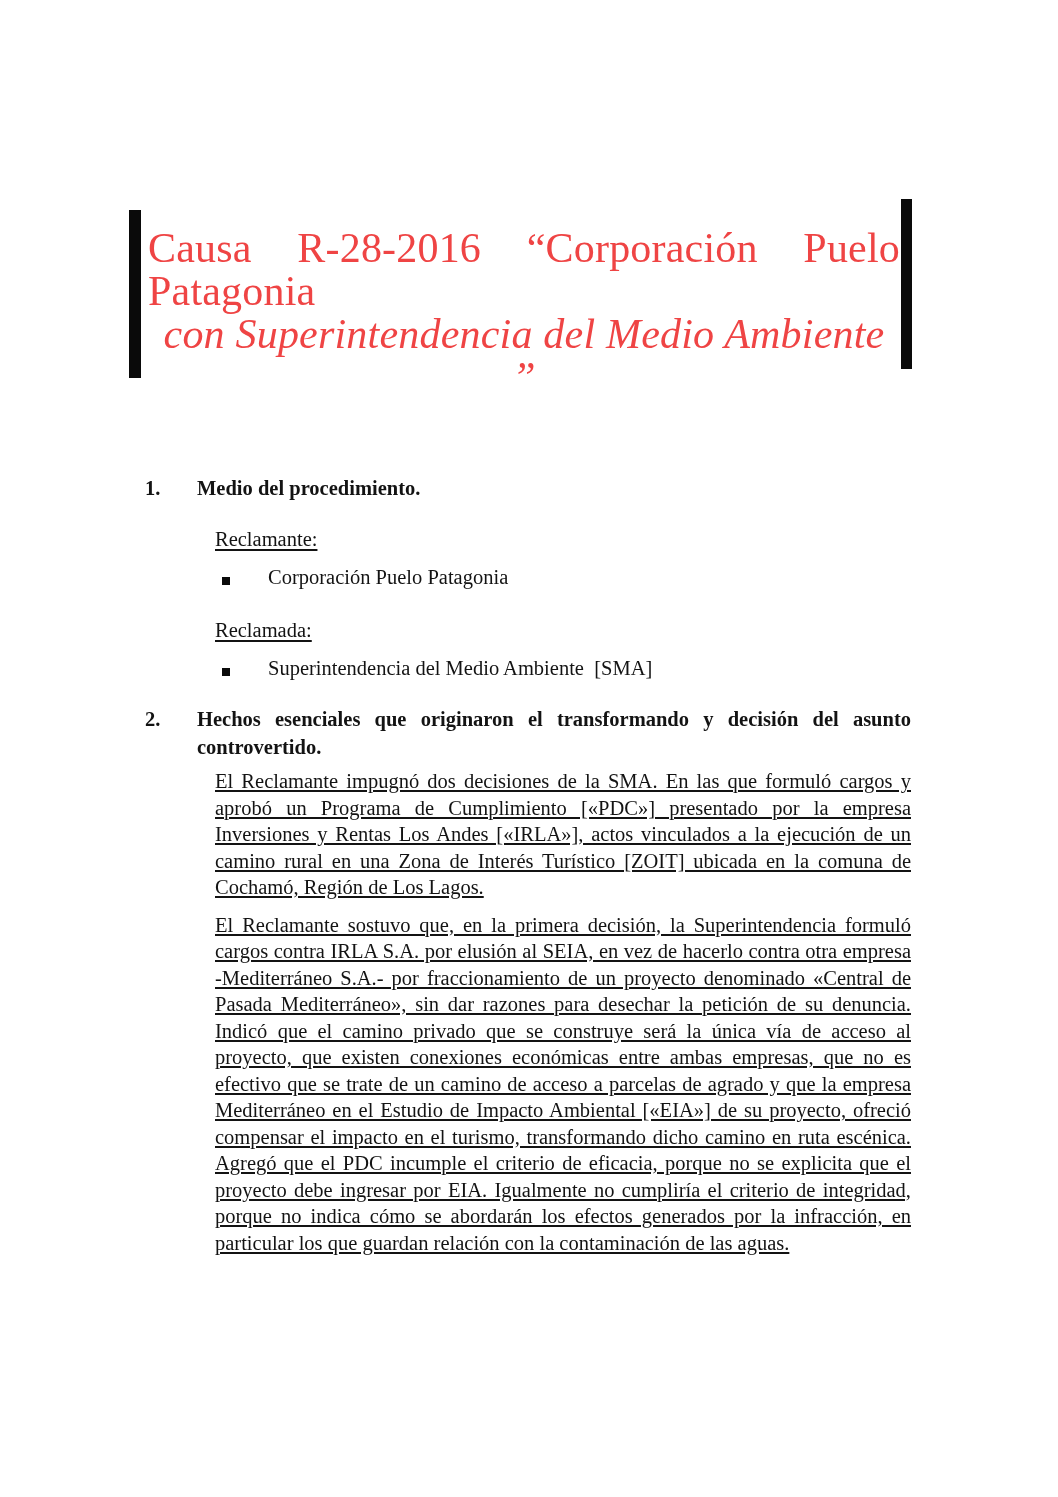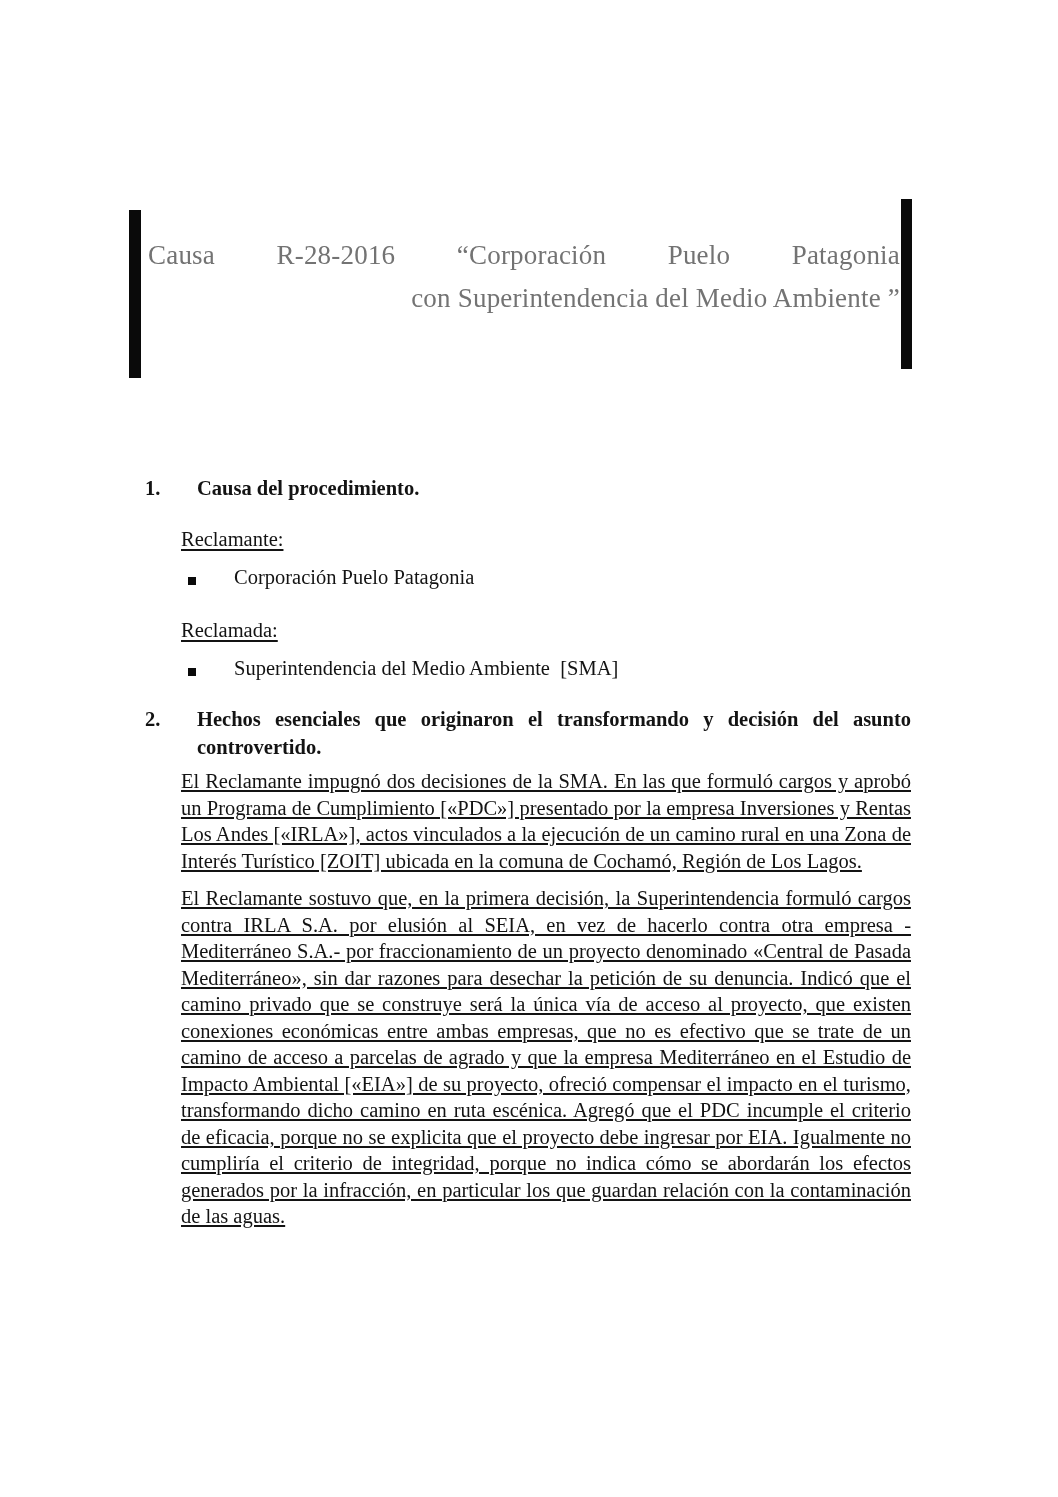--- a/index.html
+++ b/index.html
@@ -15,45 +15,45 @@
   }
 
   
   .bar { position: absolute; background: #0a0a0a; }
   .bar-left  { left: 129px; top: 210px; width: 12px; height: 168px; }
   .bar-right { left: 901px; top: 199px; width: 11px; height: 170px; }
 
   .title-block {
     position: absolute;
     left: 148px;
-    top: 234px;
+    top: 227px;
     width: 752px;
-    font-size: 27px;
+    font-size: 42px;
     line-height: 43px;
     letter-spacing: 0.2px;
-    color: #737373;
+    color: #ef4444;
   }
   .title-line-1 { text-align: justify; text-align-last: justify; }
-  .title-line-2 { text-align: right; }
+  .title-line-2 { text-align: center; font-style: italic; }
 
   .section {
     position: absolute;
     left: 145px;
     width: 766px;
     font-size: 20.5px;
     line-height: 26.5px;
   }
   .section-1 { top: 474px; }
   .section-2 { top: 705px; }
 
   .sec-head { display: flex; font-weight: bold; line-height: 28px; }
   .sec-num  { flex: 0 0 52px; width: 52px; }
   .sec-title{ flex: 1; text-align: justify; }
 
-  .sec-body { margin-left: 36px; }
+  .sec-body { margin-left: 70px; }
 
   .party-label {
     text-decoration: underline;
     text-underline-offset: 3px;
     text-decoration-thickness: 1.5px;
   }
   .party-label.first  { margin-top: 24px; }
   .party-label.second { margin-top: 27px; text-decoration: underline; }
 
   .bullet-row { display: flex; margin-top: 11px; align-items: center; }
@@ -78,21 +78,21 @@
   <div class="bar bar-right"></div>
 
   <div class="title-block">
     <div class="title-line-1">Causa R-28-2016 “Corporación Puelo Patagonia</div>
     <div class="title-line-2">con Superintendencia del Medio Ambiente ”</div>
   </div>
 
   <section class="section section-1">
     <div class="sec-head">
       <span class="sec-num">1.</span>
-      <span class="sec-title">Causa del procedimiento.</span>
+      <span class="sec-title">Medio del procedimiento.</span>
     </div>
     <div class="sec-body">
       <div class="party-label first">Reclamante:</div>
       <div class="bullet-row">
         <span class="bullet-square"></span>
         <span class="bullet-text">Corporación Puelo Patagonia</span>
       </div>
       <div class="party-label second">Reclamada:</div>
       <div class="bullet-row">
         <span class="bullet-square"></span>

